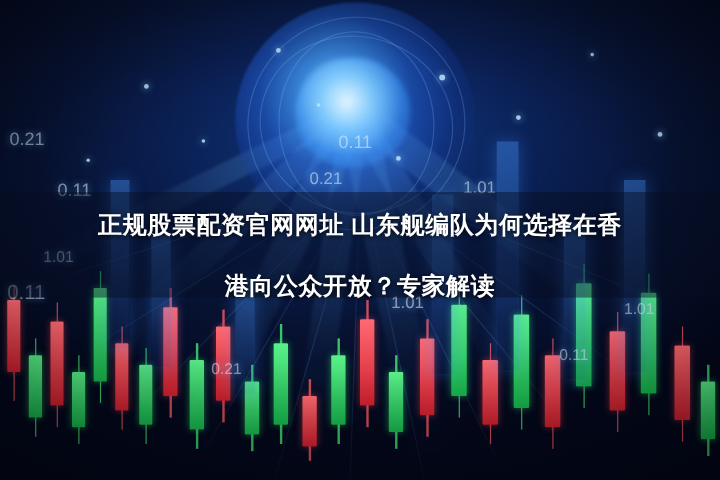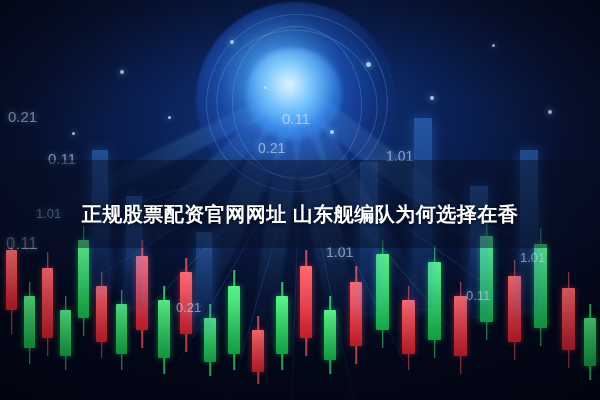--- a/index.html
+++ b/index.html
@@ -327,15 +327,16 @@
       <div class="spark" style="left: 72px; top: 132px; width: 3px; height: 3px;"></div>
       <div class="spark" style="left: 264px; top: 86px; width: 3px; height: 3px;"></div>
       <div class="spark" style="left: 330px; top: 130px; width: 4px; height: 4px;"></div>
     </div>
 
   <div class="bg-vignette"></div>
 
   <div class="title-band"></div>
   <div class="title-text">
     <div class="title-line">正规股票配资官网网址 山东舰编队为何选择在香</div>
+    <div class="title-line">港向公众开放？专家解读</div>
   </div>
 
 </div>
 
 </body></html>

